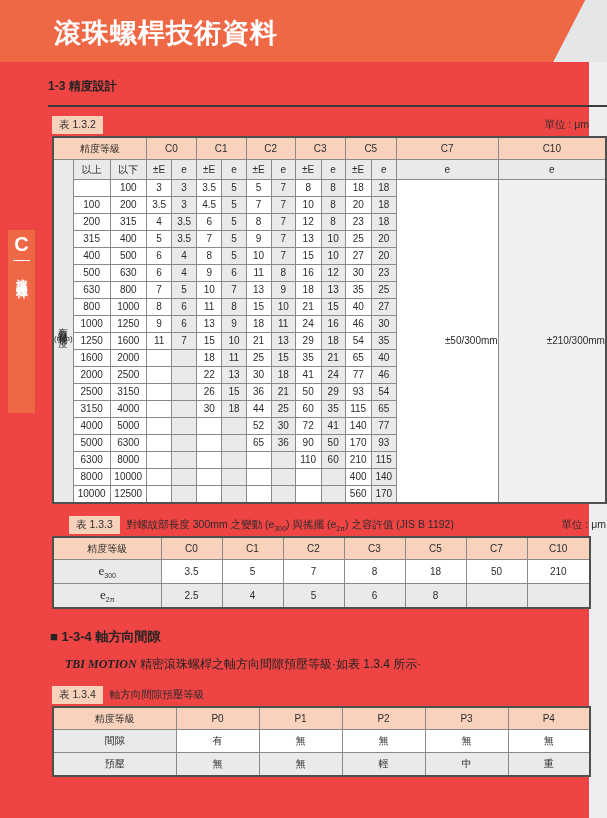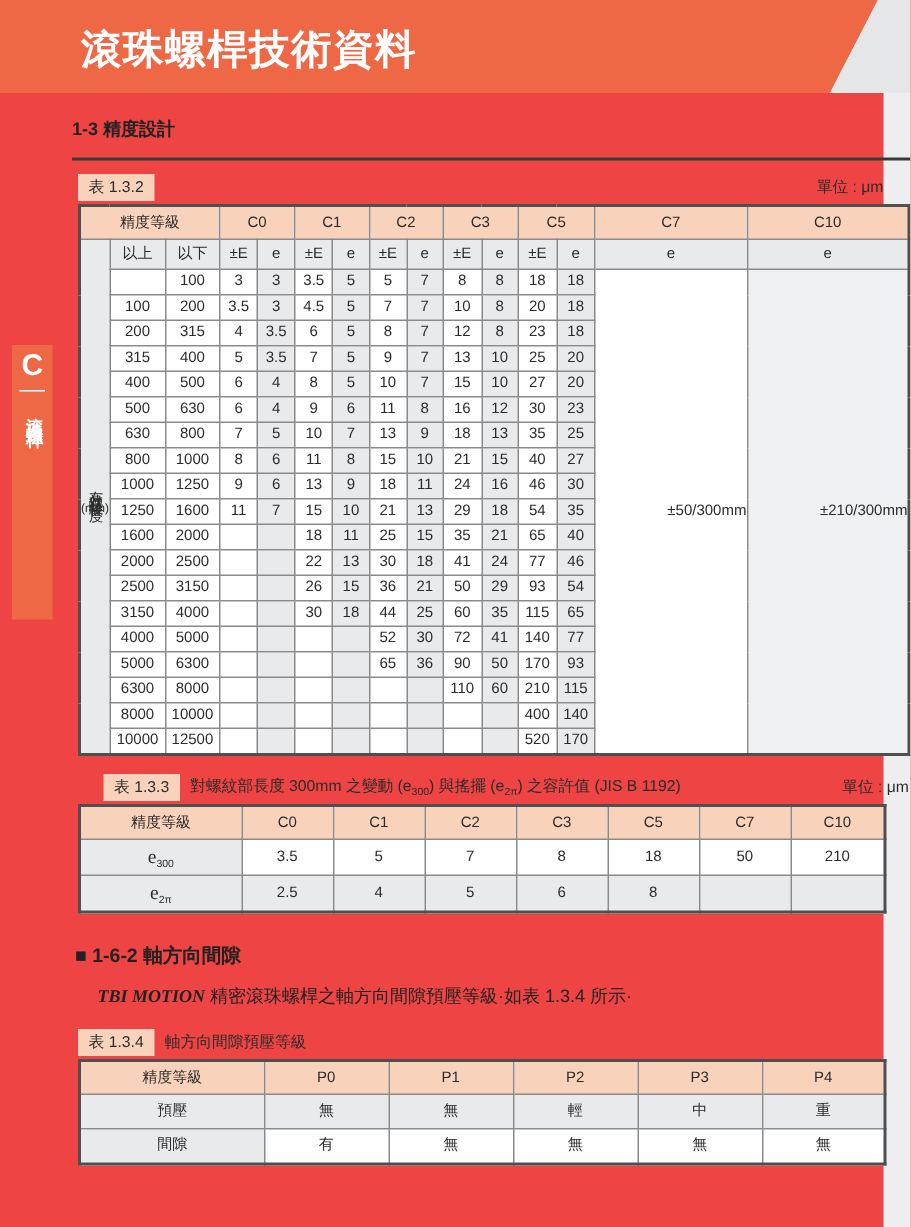--- a/index.html
+++ b/index.html
@@ -387,21 +387,21 @@
           <td class="w num">10000</td>
           <td class="w num">12500</td>
           <td class="w num"></td>
           <td class="g num"></td>
           <td class="w num"></td>
           <td class="g num"></td>
           <td class="w num"></td>
           <td class="g num"></td>
           <td class="w num"></td>
           <td class="g num"></td>
-          <td class="w num">520</td>
+          <td class="w num">560</td>
           <td class="g num">170</td>
         </tr>
       </tbody>
     </table>
 
   <div class="cap-row" style="top:516px;padding-left:17px;">
     <span class="chip">表 1.3.3</span>
     <span class="cap-text"><span>對螺紋部長度 300mm 之變動 (e</span><sub class="s">300</sub><span>) 與搖擺 (e</span><sub class="s">2π</sub><span>) 之容許值 (JIS B 1192)</span></span>
     <span class="cap-unit">單位 : μm</span>
   </div>
@@ -443,21 +443,21 @@
           <td class="g">4</td>
           <td class="g">5</td>
           <td class="g">6</td>
           <td class="g">8</td>
           <td class="g"></td>
           <td class="g"></td>
         </tr>
       </tbody>
     </table>
 
-  <div class="sec2">■ 1-6-2 軸方向間隙</div>
+  <div class="sec2">■ 1-3-4 軸方向間隙</div>
   <div class="para">
     <span class="brand">TBI MOTION</span><span> 精密滾珠螺桿之軸方向間隙預壓等級·如表 1.3.4 所示·</span>
   </div>
 
   <div class="cap-row" style="top:686px;">
     <span class="chip">表 1.3.4</span>
     <span class="cap-text">軸方向間隙預壓等級</span>
   </div>
   <table class="tbl t134">
       <colgroup>
@@ -471,31 +471,31 @@
       <tbody>
         <tr>
           <td class="peach">精度等級</td>
           <td class="peach">P0</td>
           <td class="peach">P1</td>
           <td class="peach">P2</td>
           <td class="peach">P3</td>
           <td class="peach">P4</td>
         </tr>
         <tr>
+          <td class="g">間隙</td>
+          <td class="w">有</td>
+          <td class="w">無</td>
+          <td class="w">無</td>
+          <td class="w">無</td>
+          <td class="w">無</td>
+        </tr>
+        <tr>
           <td class="g">預壓</td>
           <td class="g">無</td>
           <td class="g">無</td>
           <td class="g">輕</td>
           <td class="g">中</td>
           <td class="g">重</td>
         </tr>
-        <tr>
-          <td class="g">間隙</td>
-          <td class="w">有</td>
-          <td class="w">無</td>
-          <td class="w">無</td>
-          <td class="w">無</td>
-          <td class="w">無</td>
-        </tr>
       </tbody>
     </table>
 
 </div>
 
 </body></html>

